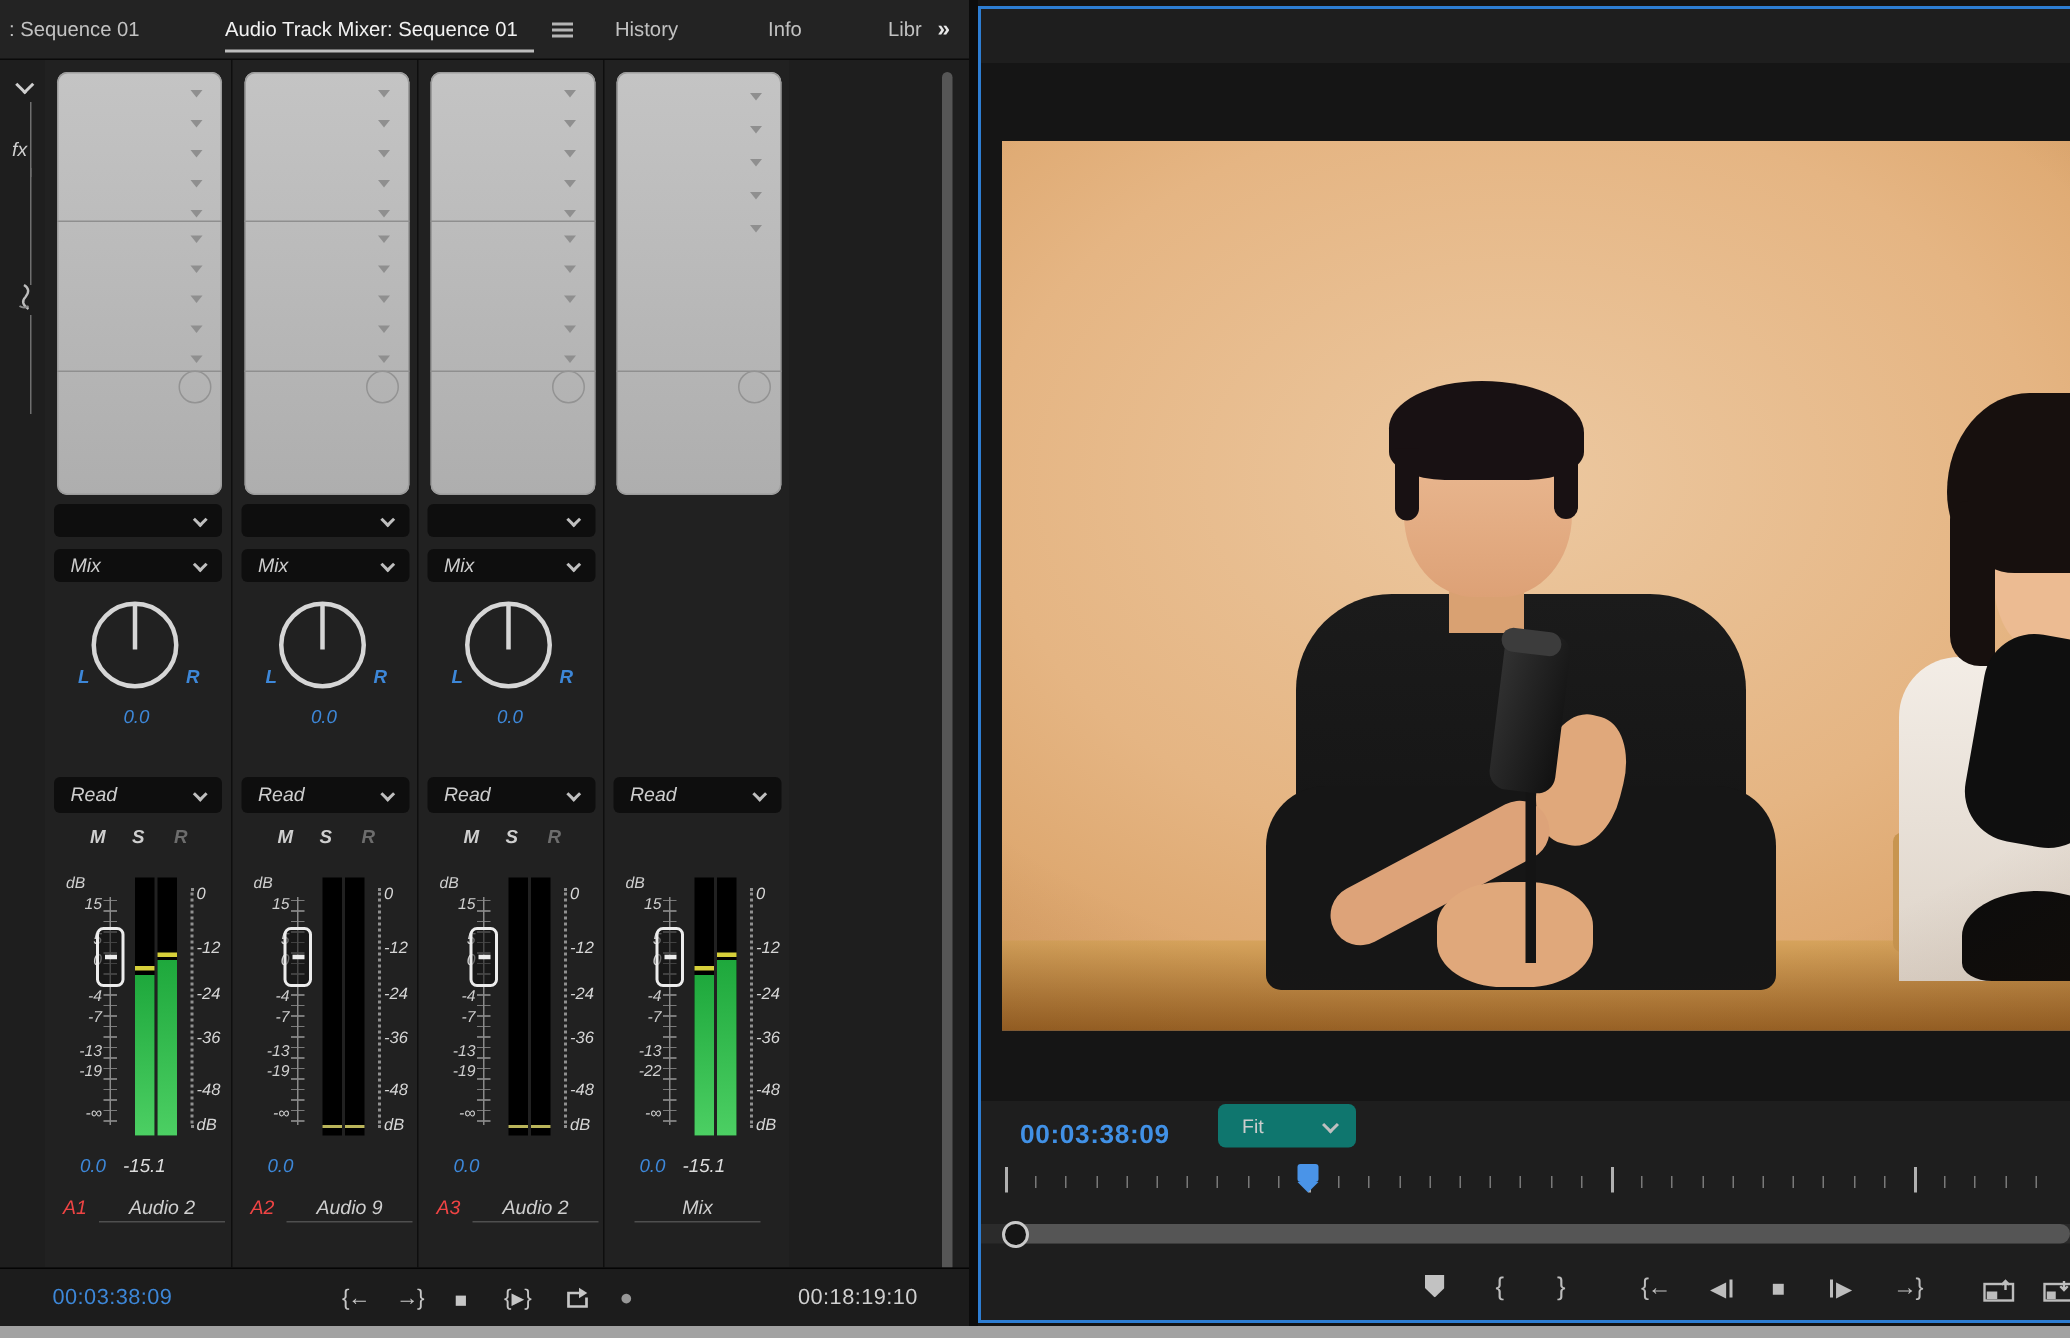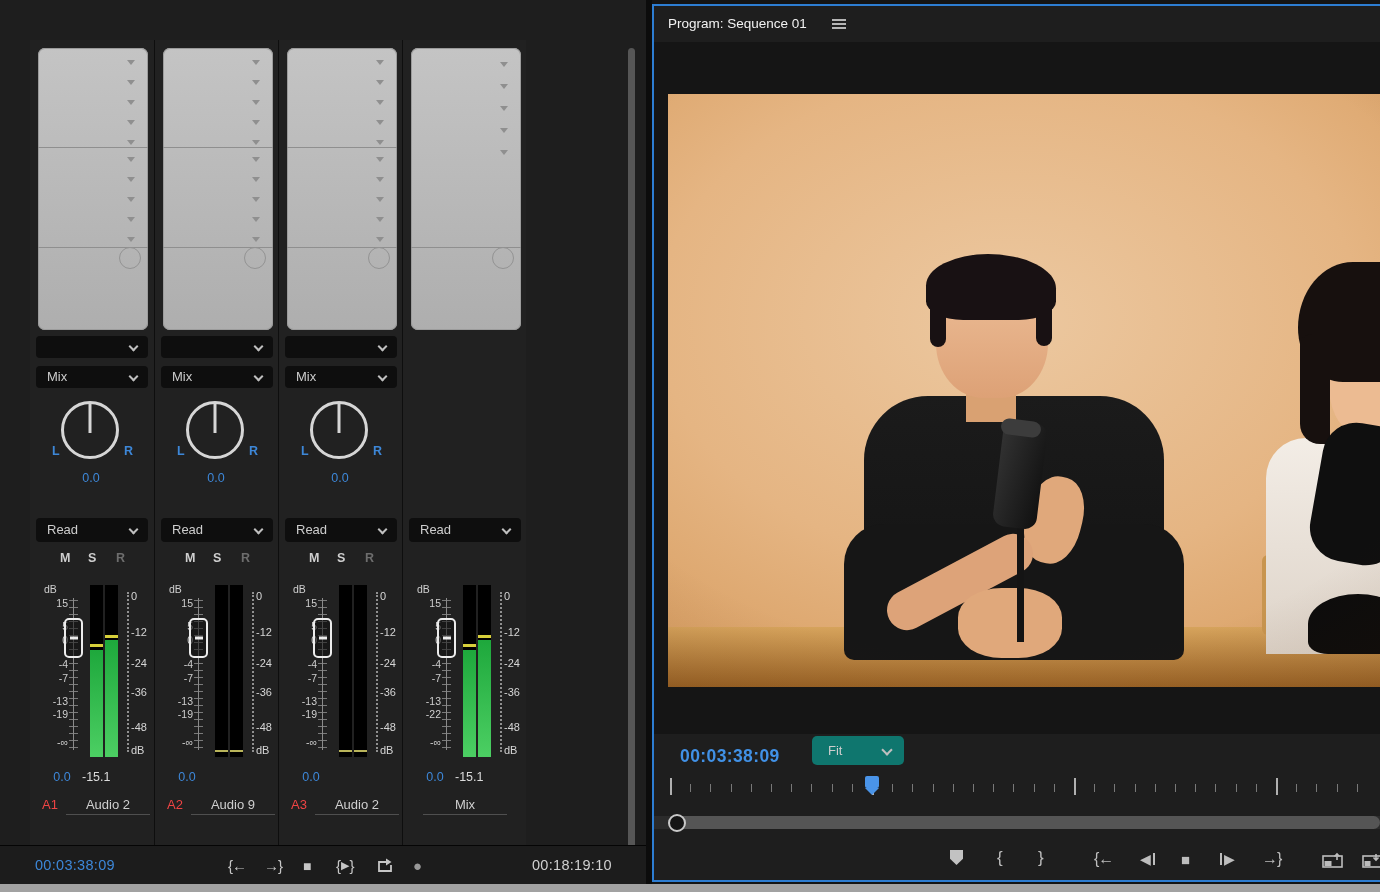--- a/index.html
+++ b/index.html
@@ -17,21 +17,21 @@
   .menu-ic{position:absolute;width:14px;height:2px;background:#b5b5b5;box-shadow:0 4px 0 #b5b5b5,0 8px 0 #b5b5b5;}
   .ovf{position:absolute;font-size:15px;font-weight:bold;color:#e8e8e8;}
 
   
   #rack-strip{left:0;top:40px;width:30px;height:805px;background:#1e1e1e;}
   .rack-line{position:absolute;left:20px;width:1px;background:#6f6f6f;}
   .chev-down{width:9px;height:9px;border-right:2px solid #cfcfcf;border-bottom:2px solid #cfcfcf;transform:rotate(45deg);}
   .fx-label{font-style:italic;font-size:13px;color:#cfcfcf;}
 
   #strips-area{left:30px;top:40px;width:600px;height:805px;}
-  .strip{position:absolute;top:0;width:124px;height:805px;background:#212121;border-left:1px solid #0e0e0e;}
+  .strip{position:absolute;top:0;width:124px;height:805px;background:#212121;border-left:1px solid #0e0e0e;font-style:italic;}
   .strip:first-child{border-left:none;}
   .gray-panel{position:absolute;left:8px;top:8px;width:110px;height:282px;border-radius:7px;
               background:linear-gradient(#c4c4c4,#aeaeae);box-shadow:inset 0 0 0 1px #9c9c9c;}
   .tri{width:0;height:0;border-left:4px solid transparent;border-right:4px solid transparent;border-top:5px solid #8f8f8f;}
   .gp-div{position:absolute;left:0;width:100%;height:1px;background:#8f8f8f;}
   .gp-circle{position:absolute;width:22px;height:22px;border:1px solid #939393;border-radius:50%;}
   .dd{position:absolute;left:6px;width:112px;background:#0e0e0e;border-radius:4px;color:#cdcdcd;
       font-size:13px;line-height:22px;padding-left:11px;}
   .dd .chev{position:absolute;right:11px;top:7px;width:7px;height:7px;border-right:2px solid #bfbfbf;border-bottom:2px solid #bfbfbf;transform:rotate(45deg);}
   .knob{position:absolute;width:58px;height:58px;border:3px solid #d6d6d6;border-radius:50%;background:transparent;}
@@ -86,21 +86,42 @@
   #bottom-strip{left:0;top:884px;width:1380px;height:8px;background:#a2a2a2;}
   .gap{left:646px;top:0;width:6px;height:884px;background:#0c0c0c;}
 </style>
 </head>
 <body>
 
 <div id="root">
 
   <div id="mixer-panel" class="abs">
 
-
+    <div id="mixer-tabbar" class="abs">
+      <span class="tab" style="left:6px">: Sequence 01</span>
+      <span class="tab active" style="left:150px">Audio Track Mixer: Sequence 01</span>
+      <span class="tab-underline" style="left:150px;width:206px"></span>
+      <span class="menu-ic" style="left:368px;top:15px"></span>
+      <span class="tab" style="left:410px">History</span>
+      <span class="tab" style="left:512px">Info</span>
+      <span class="tab" style="left:592px">Libr</span>
+      <span class="ovf" style="left:625px;top:11px">»</span>
+    </div>
+
+    <div id="rack-strip" class="abs">
+      <div class="abs chev-down" style="left:12px;top:12px"></div>
+      <div class="rack-line" style="top:28px;height:50px"></div>
+      <div class="abs fx-label" style="left:8px;top:52px">fx</div>
+      <div class="rack-line" style="top:72px;height:78px"></div>
+      <svg class="abs" style="left:9px;top:148px" width="14" height="20" viewBox="0 0 14 20">
+        <path d="M7 2 q5 3 1 8 q-4 4 2 8" stroke="#bdbdbd" stroke-width="1.6" fill="none"></path>
+        <path d="M4 16 q3 2 6 0" stroke="#8a8a8a" stroke-width="1.3" fill="none"></path>
+      </svg>
+      <div class="rack-line" style="top:170px;height:66px"></div>
+    </div>
 
     <div id="strips-area" class="abs">
         <div class="strip" style="left: 0px;">
           <div class="gray-panel">
             <div class="abs tri" style="right:13px;top:12px"></div>
             <div class="abs tri" style="right:13px;top:32px"></div>
             <div class="abs tri" style="right:13px;top:52px"></div>
             <div class="abs tri" style="right:13px;top:72px"></div>
             <div class="abs tri" style="right:13px;top:92px"></div>
             <div class="gp-div" style="top:99px"></div>
@@ -345,24 +366,20 @@
       </svg>
       <span class="tic" style="left:413px;color:#989898">●</span>
       <span class="abs tc" style="left:532px;top:11px;color:#d0d0d0">00:18:19:10</span>
     </div>
   </div>
 
   <div class="abs gap"></div>
 
   <div id="program-panel" class="abs">
 
-    <div id="program-header" class="abs">
-      <span class="tab active" style="left:14px;height:36px;line-height:36px">Program: Sequence 01</span>
-      <span class="menu-ic" style="left:178px;top:13px"></span>
-    </div>
 
     <div id="video-area" class="abs">
       <div id="video-frame" class="abs">
 
         <div class="vshape" style="left:0;bottom:0;width:712px;height:60px;background:linear-gradient(#d6a35c,#9a6326)"></div>
 
         <div class="vshape" style="left:594px;bottom:52px;width:26px;height:80px;background:#c8954f;border-radius:6px"></div>
 
         <div class="vshape" style="left:196px;top:302px;width:300px;height:260px;background:linear-gradient(#1b1b1b,#121212);border-radius:64px 64px 18px 18px"></div>
         <div class="vshape" style="left:176px;top:430px;width:340px;height:136px;background:#161616;border-radius:40px 40px 10px 10px"></div>

